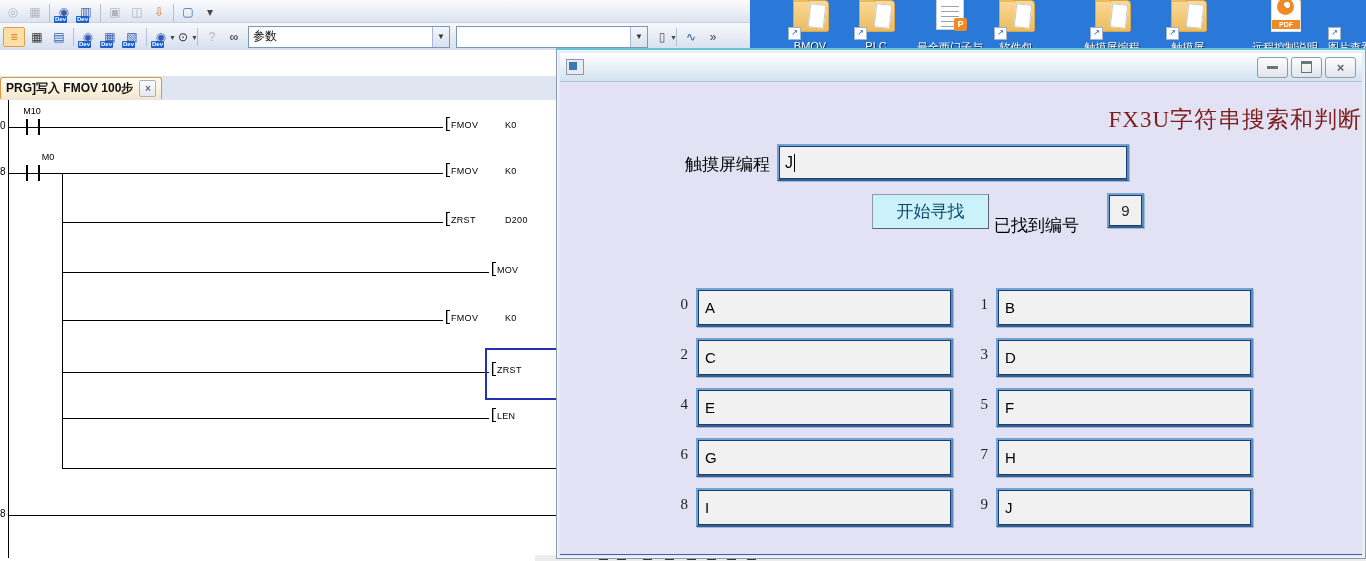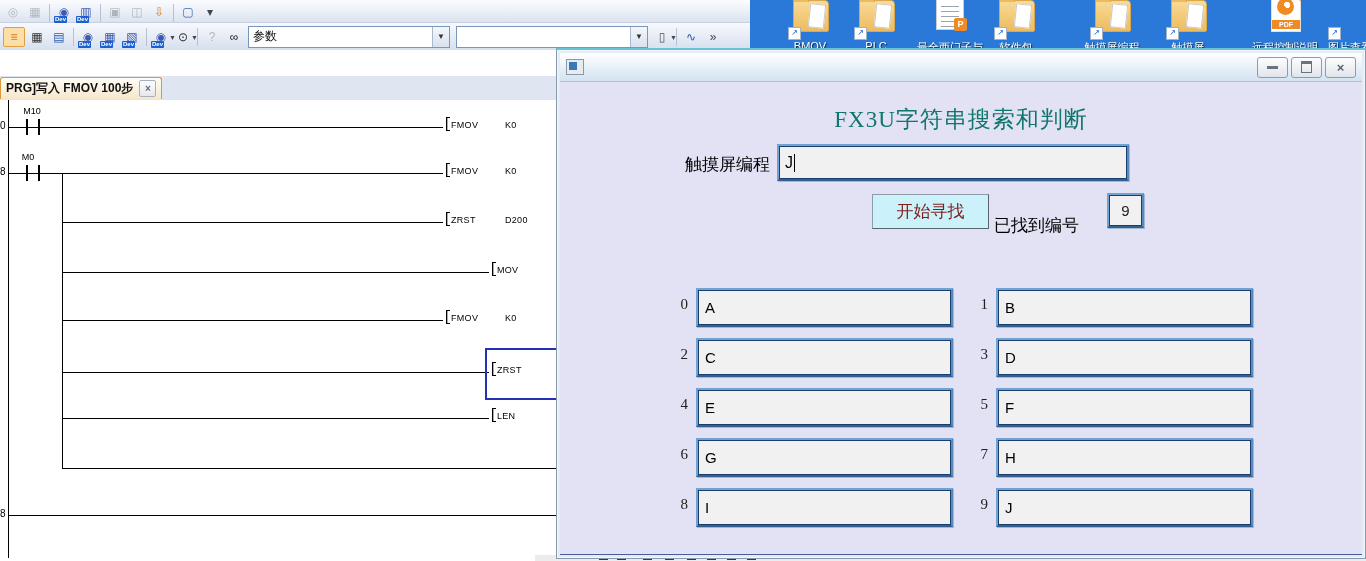--- a/index.html
+++ b/index.html
@@ -77,30 +77,30 @@
   #dlg-icon{width:16px;height:14px;margin-left:6px;background:#E8ECF0;border:1px solid #8A98AA;position:relative}
   #dlg-icon:before{content:"";position:absolute;left:2px;top:2px;width:8px;height:8px;background:#3A78B4}
   #dlg-btns{margin-left:auto;display:flex;margin-right:6px}
   .dbtn{width:29px;height:19px;border:1px solid #8E9BA8;border-radius:3px;background:linear-gradient(#FDFDFD,#E1E5EA);
       margin-left:3px;display:flex;align-items:center;justify-content:center;color:#5A6470;cursor:default}
   .dbtn .min{width:11px;height:3px;background:#6A7480}
   .dbtn .max{width:9px;height:8px;border:1px solid #6A7480;border-top:3px solid #6A7480}
   .dbtn.close{font-size:13px;font-weight:bold}
   #dlg-client{position:absolute;left:3px;top:32px;right:3px;bottom:3px;background:#E2E2F4;
       box-shadow:inset 0 -1px 0 #4A5C9C;font-family:"Liberation Serif",serif}
-  #dlg-heading{position:absolute;left:0;right:0;top:22px;text-align:center;font-size:23px;color:#0f766e;letter-spacing:1px}
+  #dlg-heading{position:absolute;left:0;right:0;top:22px;text-align:right;font-size:23px;color:#7f1d1d;letter-spacing:1px}
   #in-label{position:absolute;left:80px;top:71px;width:130px;text-align:right;font-size:17px;color:#000}
   .tbox{position:absolute;background:#F1F1F1;border:2px solid #6FA3D4;border-right-color:#568CC0;
       border-bottom-color:#33608F;box-shadow:inset 0 0 0 1px #1C3E6E,1px 1px 0 #9FB8D4}
   #in-box{left:217px;top:62px;width:342px;height:33px;font-family:"Liberation Sans",sans-serif;
       font-size:16px;color:#000;display:flex;align-items:center;padding-left:6px}
   .caret{display:inline-block;width:1px;height:18px;background:#000;margin-left:1px}
   #btn-search{position:absolute;left:312px;top:112px;width:115px;height:33px;background:#CBF2FA;
       border:1px solid #8E9BA8;border-right-color:#5A6470;border-bottom-color:#5A6470;
-      font-size:17px;font-family:"Liberation Serif",serif;color:#7f1d1d;display:flex;align-items:center;justify-content:center;cursor:default}
+      font-size:17px;font-family:"Liberation Serif",serif;color:#0c4a6e;display:flex;align-items:center;justify-content:center;cursor:default}
   #found-label{position:absolute;left:434px;top:132px;font-size:17px;color:#000}
   #found-box{left:547px;top:111px;width:33px;height:31px;display:flex;align-items:center;justify-content:center;
       font-family:"Liberation Sans",sans-serif;font-size:15px;color:#222}
   .slot-num{position:absolute;width:28px;text-align:right;font-size:15px;color:#222}
   .slot-box{height:35px;width:246px;font-family:"Liberation Sans",sans-serif;font-size:15px;color:#000;
       display:flex;align-items:center;padding-left:7px}
 
   
   #sliver{position:absolute;left:535px;top:555px;width:831px;height:6px;background:#ECECEC;z-index:3}
   .smark{position:absolute;top:1px;height:4px;width:9px;background:#3A3A3A}
@@ -163,21 +163,21 @@
       <div class="cbar" style="left: 26px; top: 19px;"></div>
       <div class="cbar" style="left: 38px; top: 19px;"></div>
       <div class="clabel" style="left: 10px; top: 6px;">M10</div>
       <div class="ibr" style="left: 443px; top: 19px;">[</div>
       <div class="iop" style="left: 451px; top: 20px;">FMOV</div>
       <div class="iop" style="left: 505px; top: 20px;">K0</div>
       <div class="rnum" style="top: 66px;">8</div>
       <div class="hline" style="left: 8px; top: 73px; width: 435px;"></div>
       <div class="cbar" style="left: 26px; top: 65px;"></div>
       <div class="cbar" style="left: 38px; top: 65px;"></div>
-      <div class="clabel" style="left: 6px; top: 52px;">M0</div>
+      <div class="clabel" style="left: 26px; top: 52px;">M0</div>
       <div class="ibr" style="left: 443px; top: 65px;">[</div>
       <div class="iop" style="left: 451px; top: 66px;">FMOV</div>
       <div class="iop" style="left: 505px; top: 66px;">K0</div>
       <div class="vline" style="left: 62px; top: 73px; height: 295px;"></div>
       <div class="hline" style="left: 62px; top: 122px; width: 381px;"></div>
       <div class="ibr" style="left: 443px; top: 114px;">[</div>
       <div class="iop" style="left: 451px; top: 115px;">ZRST</div>
       <div class="iop" style="left: 505px; top: 115px;">D200</div>
       <div class="hline" style="left: 62px; top: 172px; width: 427px;"></div>
       <div class="ibr" style="left: 489px; top: 164px;">[</div>

